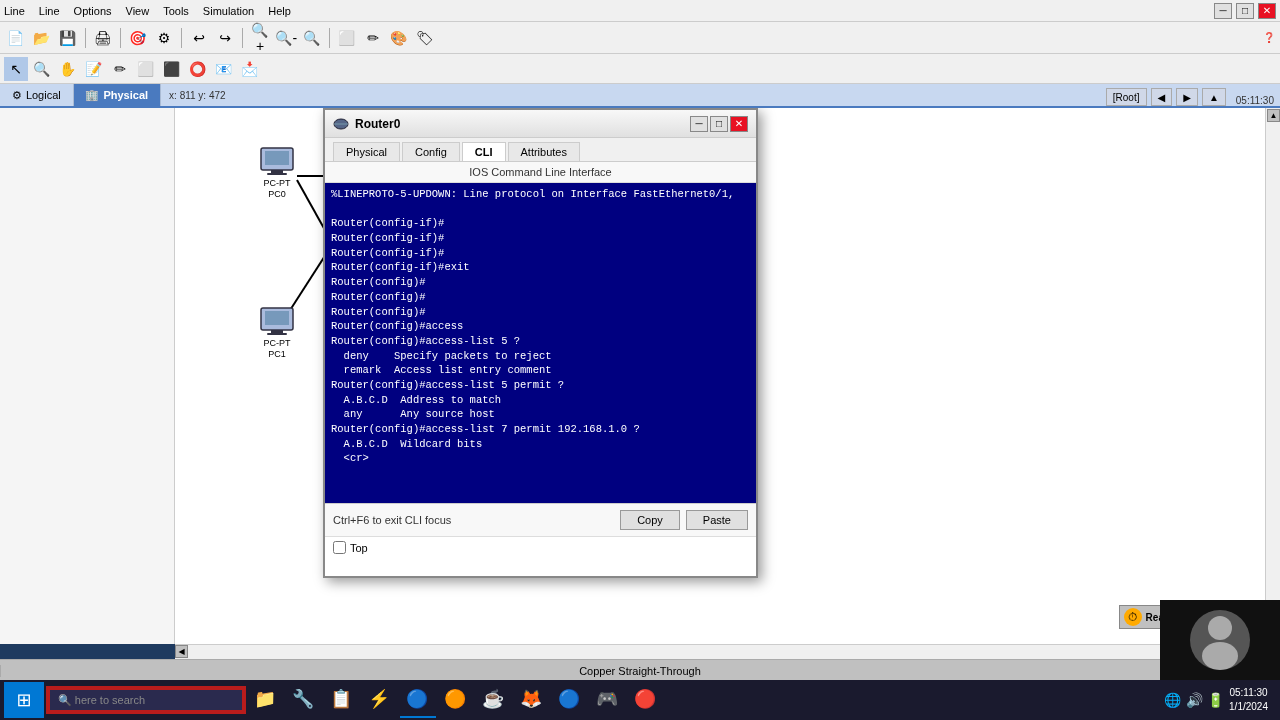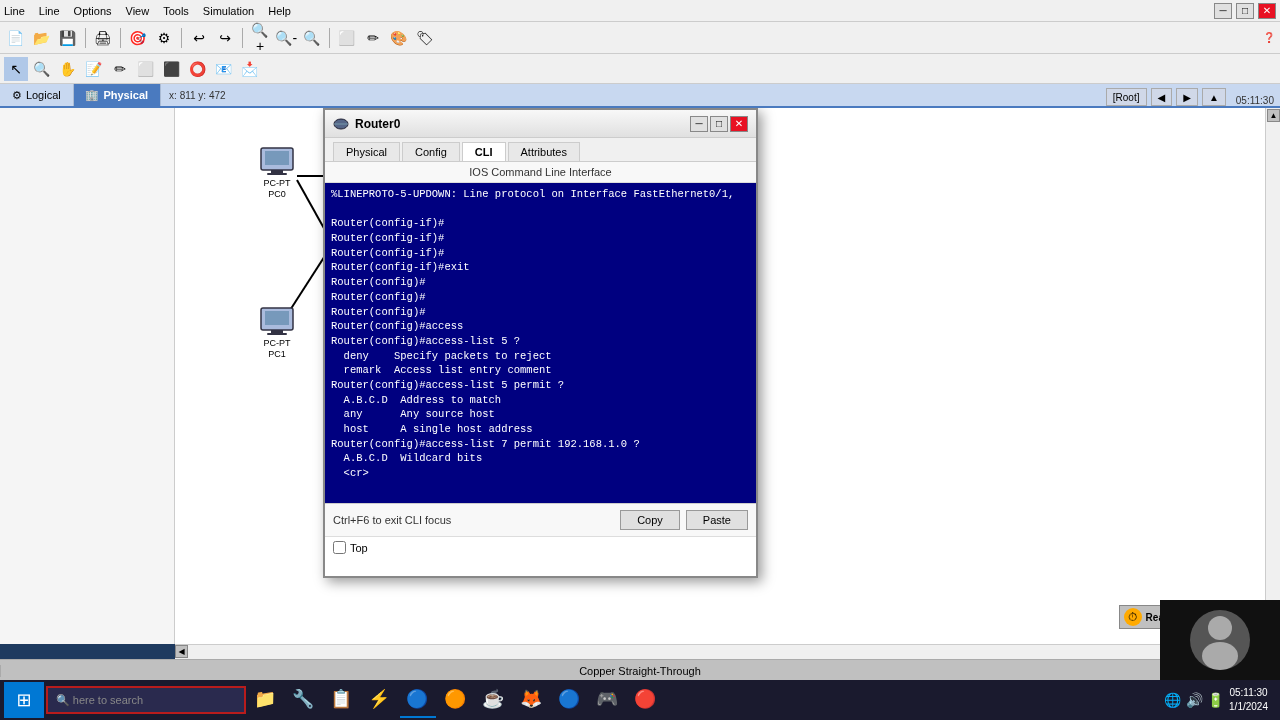--- a/index.html
+++ b/index.html
@@ -59,21 +59,21 @@
     #tools-row { display: flex; align-items: center; height: 44px; background: #d8d8d8; padding: 0 6px; gap: 3px; border-bottom: 1px solid #bbb; }
     .tool-btn { width: 32px; height: 32px; border: 1px solid #888; background: #e8e8e8; display: inline-flex; align-items: center; justify-content: center; font-size: 16px; cursor: pointer; }
     .tool-btn.active { background: #b0c8e8; border-color: #4a7abf; }
     .tool-sep { width: 2px; height: 28px; background: #aaa; margin: 0 2px; }
     #status-bar { background: #c0c0c0; height: 22px; display: flex; align-items: center; font-size: 11px; border-top: 1px solid #aaa; }
     #status-bar .center { flex: 2; text-align: center; border-left: 1px solid #aaa; border-right: 1px solid #aaa; padding: 0 8px; }
 
     
     #taskbar { background: #1a1a2e; height: 40px; display: flex; align-items: center; padding: 0 4px; gap: 2px; position: absolute; bottom: 0; left: 0; right: 0; }
     #start-btn { background: #0078d4; border: none; padding: 4px 8px; color: white; font-size: 18px; cursor: pointer; height: 36px; width: 40px; display: flex; align-items: center; justify-content: center; }
-    #search-bar { background: #2a2a4e; border: 2px solid #b91c1c; height: 28px; display: flex; align-items: center; padding: 0 8px; width: 200px; color: #ccc; font-size: 11px; }
+    #search-bar { background: #2a2a4e; border: 4px solid #b91c1c; height: 28px; display: flex; align-items: center; padding: 0 8px; width: 200px; color: #ccc; font-size: 11px; }
     .taskbar-app { width: 36px; height: 36px; display: flex; align-items: center; justify-content: center; font-size: 18px; cursor: pointer; border-bottom: 2px solid transparent; }
     .taskbar-app.active { border-bottom: 2px solid #0078d4; }
     #taskbar-right { margin-left: auto; display: flex; align-items: center; gap: 4px; padding-right: 8px; color: white; font-size: 10px; }
     .tray-icon { font-size: 14px; cursor: pointer; }
     #clock { text-align: center; font-size: 10px; color: white; line-height: 1.4; }
 
     
     ::-webkit-scrollbar { width: 10px; }
     ::-webkit-scrollbar-track { background: #c0c0c0; }
     ::-webkit-scrollbar-thumb { background: #808080; border: 1px solid #606060; }
@@ -286,21 +286,20 @@
         <div>Router(config)#</div>
         <div>Router(config)#</div>
         <div>Router(config)#</div>
         <div>Router(config)#access</div>
         <div>Router(config)#access-list 5 ?</div>
         <div>&nbsp;&nbsp;deny&nbsp;&nbsp;&nbsp;&nbsp;Specify packets to reject</div>
         <div>&nbsp;&nbsp;remark&nbsp;&nbsp;Access list entry comment</div>
         <div>Router(config)#access-list 5 permit ?</div>
         <div>&nbsp;&nbsp;A.B.C.D&nbsp;&nbsp;Address to match</div>
         <div>&nbsp;&nbsp;any&nbsp;&nbsp;&nbsp;&nbsp;&nbsp;&nbsp;Any source host</div>
-        <div>&nbsp;&nbsp;host&nbsp;&nbsp;&nbsp;&nbsp;&nbsp;A single host address</div>
         <div>Router(config)#access-list 7 permit 192.168.1.0 ?</div>
         <div>&nbsp;&nbsp;A.B.C.D&nbsp;&nbsp;Wildcard bits</div>
         <div>&nbsp;&nbsp;&lt;cr&gt;</div>
 
       </div>
 
       <div id="modal-footer">
         <span class="hint">Ctrl+F6 to exit CLI focus</span>
         <button class="modal-action-btn">Copy</button>
         <button class="modal-action-btn">Paste</button>

